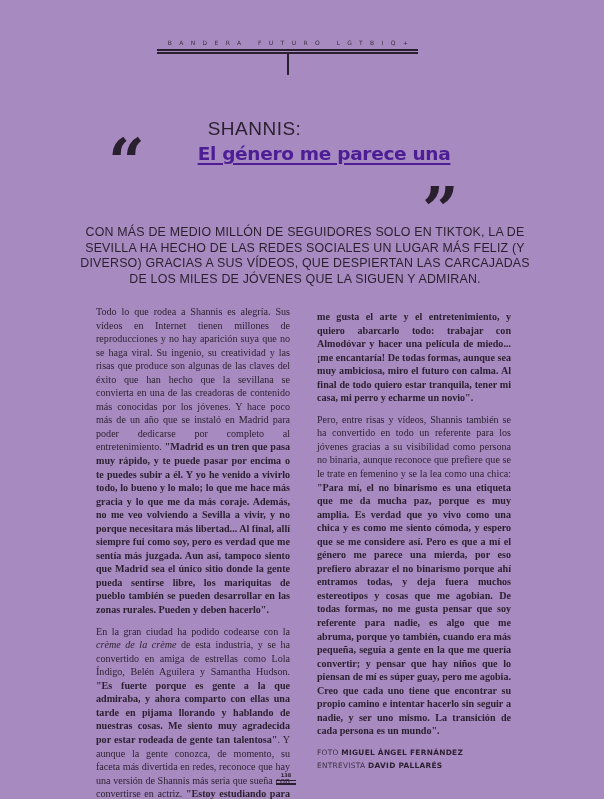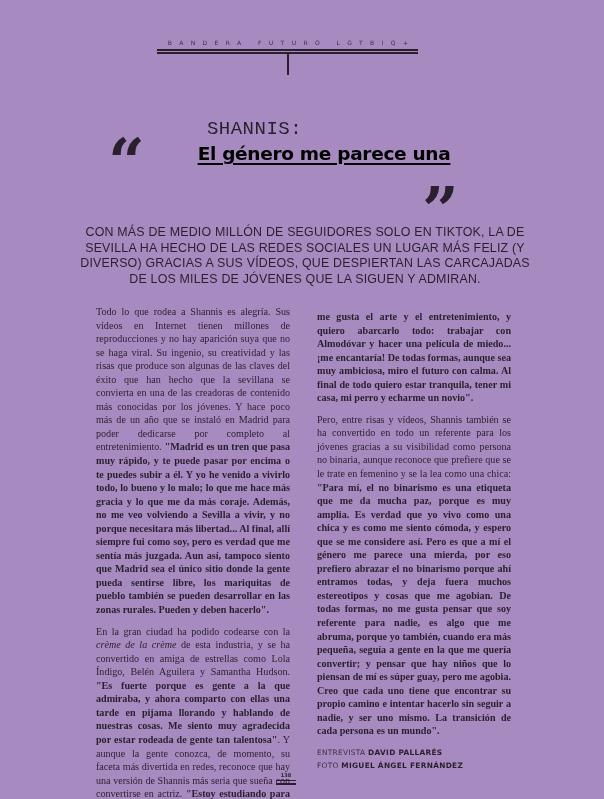--- a/index.html
+++ b/index.html
@@ -4,26 +4,26 @@
 <style>
   * { margin: 0; padding: 0; box-sizing: border-box; }
   html, body { width: 604px; height: 799px; background: #A78ABF; overflow: hidden; }
   body { position: relative; font-family: "DejaVu Serif", serif; color: #2a1f2e; }
 
   .header { position: absolute; left: 157px; top: 38px; width: 261px; }
   .kicker { font-family: "DejaVu Sans", sans-serif; font-size: 6px; letter-spacing: 7.4px; color: #3b2f44; text-align: center; white-space: nowrap; height: 9px; line-height: 9px; padding-left: 8px; }
   .rule { height: 5px; border-top: 2px solid #2a1f2e; border-bottom: 2px solid #2a1f2e; margin-top: 2px; }
   .tick { position: absolute; left: 130px; top: 16px; width: 1.5px; height: 21px; background: #2a1f2e; }
 
-  .name { position: absolute; top: 118px; left: 0; width: 509px; text-align: center; font-family: Liberation Mono, monospace; font-size: 19px; letter-spacing: 0.5px; color: #2a1f2e; }
+  .name { position: absolute; top: 118px; left: 0; width: 509px; text-align: center; font-family: Liberation Sans, sans-serif; font-size: 19px; letter-spacing: 0.5px; color: #2a1f2e; }
 
   .quote-block { position: absolute; top: 140px; left: 108px; width: 392px; height: 80px; }
   .qmark-open { position: absolute; left: 0; top: -10px; font-family: "DejaVu Serif", serif; font-weight: bold; font-size: 64px; line-height: 64px; color: #2a1f2e; letter-spacing: -6px; }
   .qmark-close { position: absolute; left: 314px; top: 38px; font-family: "DejaVu Serif", serif; font-weight: bold; font-size: 64px; line-height: 64px; color: #2a1f2e; letter-spacing: -6px; }
-  .quote-lines { position: absolute; left: 0; top: 3px; width: 392px; text-align: center; font-family: "DejaVu Sans", sans-serif; font-weight: bold; font-size: 18.5px; line-height: 22px; color: #000000; letter-spacing: -0.3px; }
+  .quote-lines { position: absolute; left: 0; top: 3px; width: 392px; text-align: center; font-family: "DejaVu Sans", sans-serif; font-weight: bold; font-size: 18.5px; line-height: 22px; color: #4c1d95; letter-spacing: -0.3px; }
   .quote-lines span { display: block; text-decoration: underline; text-decoration-thickness: 2px; text-underline-offset: 3px; }
   .ql1 { padding-left: 40px; }
   .ql3 { padding-right: 30px; }
 
   .standfirst { position: absolute; top: 225px; left: 70px; width: 470px; text-align: center; font-family: "Liberation Sans", sans-serif; font-size: 12.4px; line-height: 15.5px; color: #2a1f2e; letter-spacing: 0.2px; text-transform: uppercase; }
 
   .col { position: absolute; top: 305px; width: 194px; font-family: "Liberation Serif", serif; font-size: 10.1px; line-height: 13.55px; color: #2a1f2e; text-align: justify; hyphens: auto; }
   .col-left { left: 96px; }
   .col-right { left: 297px; top: 310px; margin-left: 20px; }
   .col p { margin-bottom: 8px; }
@@ -59,21 +59,21 @@
 
 <div class="col col-left">
   <p><span>Todo lo que rodea a Shannis es alegría. Sus vídeos en Internet tienen millones de reproducciones y no hay aparición suya que no se haga viral. Su ingenio, su creatividad y las risas que produce son algunas de las claves del éxito que han hecho que la sevillana se convierta en una de las creadoras de contenido más conocidas por los jóvenes. Y hace poco más de un año que se instaló en Madrid para poder dedicarse por completo al entretenimiento. </span><b>"Madrid es un tren que pasa muy rápido, y te puede pasar por encima o te puedes subir a él. Y yo he venido a vivirlo todo, lo bueno y lo malo; lo que me hace más gracia y lo que me da más coraje. Además, no me veo volviendo a Sevilla a vivir, y no porque necesitara más libertad... Al final, allí siempre fui como soy, pero es verdad que me sentía más juzgada. Aun así, tampoco siento que Madrid sea el único sitio donde la gente pueda sentirse libre, los mariquitas de pueblo también se pueden desarrollar en las zonas rurales. Pueden y deben hacerlo".</b></p>
   <p><span>En la gran ciudad ha podido codearse con la </span><i>crème de la crème</i><span> de esta industria, y se ha convertido en amiga de estrellas como Lola Índigo, Belén Aguilera y Samantha Hudson. </span><b>"Es fuerte porque es gente a la que admiraba, y ahora comparto con ellas una tarde en pijama llorando y hablando de nuestras cosas. Me siento muy agradecida por estar rodeada de gente tan talentosa"</b><span>. Y aunque la gente conozca, de momento, su faceta más divertida en redes, reconoce que hay una versión de Shannis más seria que sueña con convertirse en actriz. </span><b>"Estoy estudiando para ello, para cuando me llegue la oportunidad estar preparada. A mí</b></p>
 </div>
 
 <div class="col col-right">
   <p><b>me gusta el arte y el entretenimiento, y quiero abarcarlo todo: trabajar con Almodóvar y hacer una película de miedo... ¡me encantaría! De todas formas, aunque sea muy ambiciosa, miro el futuro con calma. Al final de todo quiero estar tranquila, tener mi casa, mi perro y echarme un novio".</b></p>
   <p><span>Pero, entre risas y vídeos, Shannis también se ha convertido en todo un referente para los jóvenes gracias a su visibilidad como persona no binaria, aunque reconoce que prefiere que se le trate en femenino y se la lea como una chica: </span><b>"Para mí, el no binarismo es una etiqueta que me da mucha paz, porque es muy amplia. Es verdad que yo vivo como una chica y es como me siento cómoda, y espero que se me considere así. Pero es que a mí el género me parece una mierda, por eso prefiero abrazar el no binarismo porque ahí entramos todas, y deja fuera muchos estereotipos y cosas que me agobian. De todas formas, no me gusta pensar que soy referente para nadie, es algo que me abruma, porque yo también, cuando era más pequeña, seguía a gente en la que me quería convertir; y pensar que hay niños que lo piensan de mí es súper guay, pero me agobia. Creo que cada uno tiene que encontrar su propio camino e intentar hacerlo sin seguir a nadie, y ser uno mismo. La transición de cada persona es un mundo".</b></p>
   <div class="credits">
+    <div><span>FOTO</span> <b>MIGUEL ÁNGEL FERNÁNDEZ</b></div>
     <div><span>ENTREVISTA</span> <b>DAVID PALLARÉS</b></div>
-    <div><span>FOTO</span> <b>MIGUEL ÁNGEL FERNÁNDEZ</b></div>
   </div>
 </div>
 
 <div class="footer">
   <div class="pagenum">138</div>
   <div class="footrule"></div>
 </div>
 
 </body></html>

